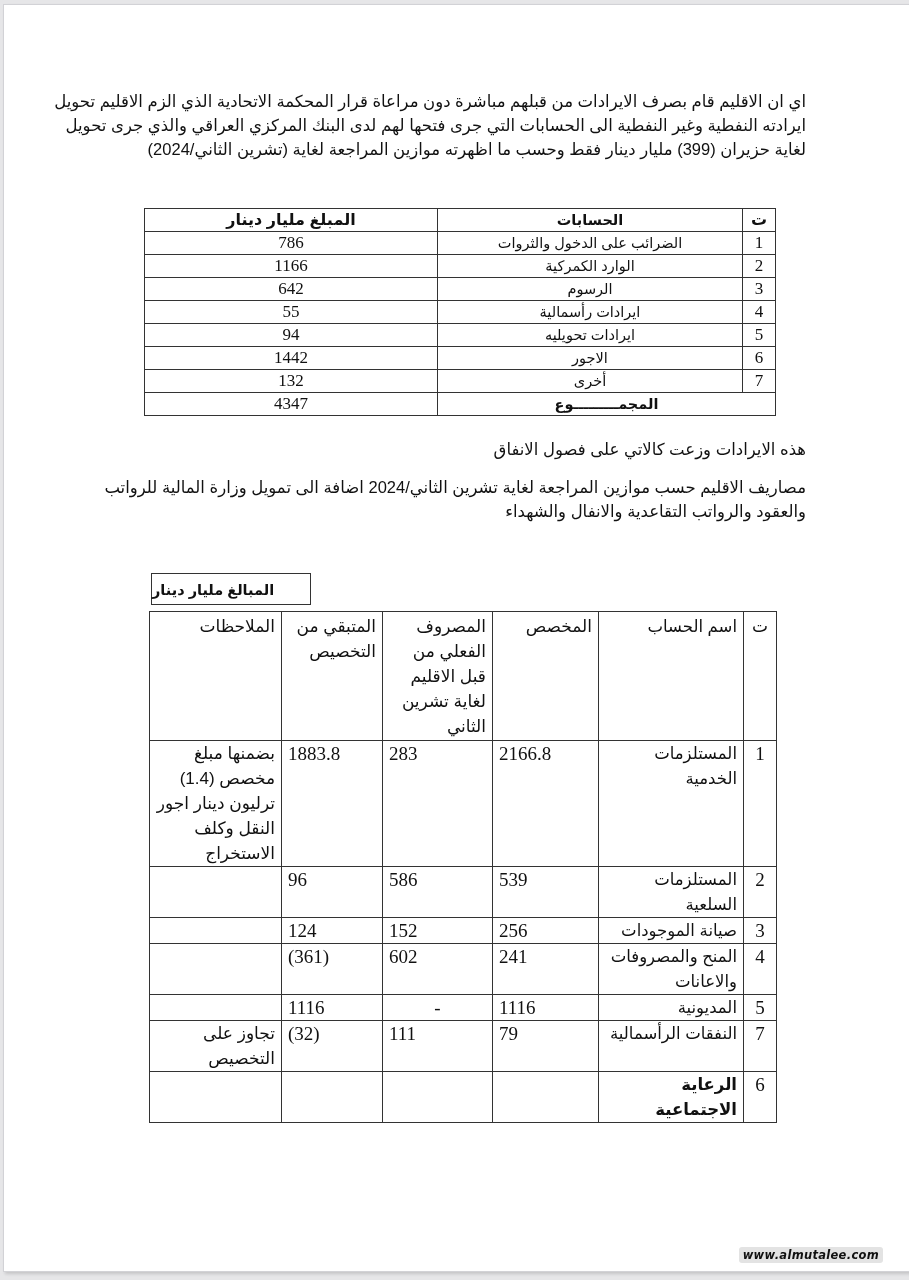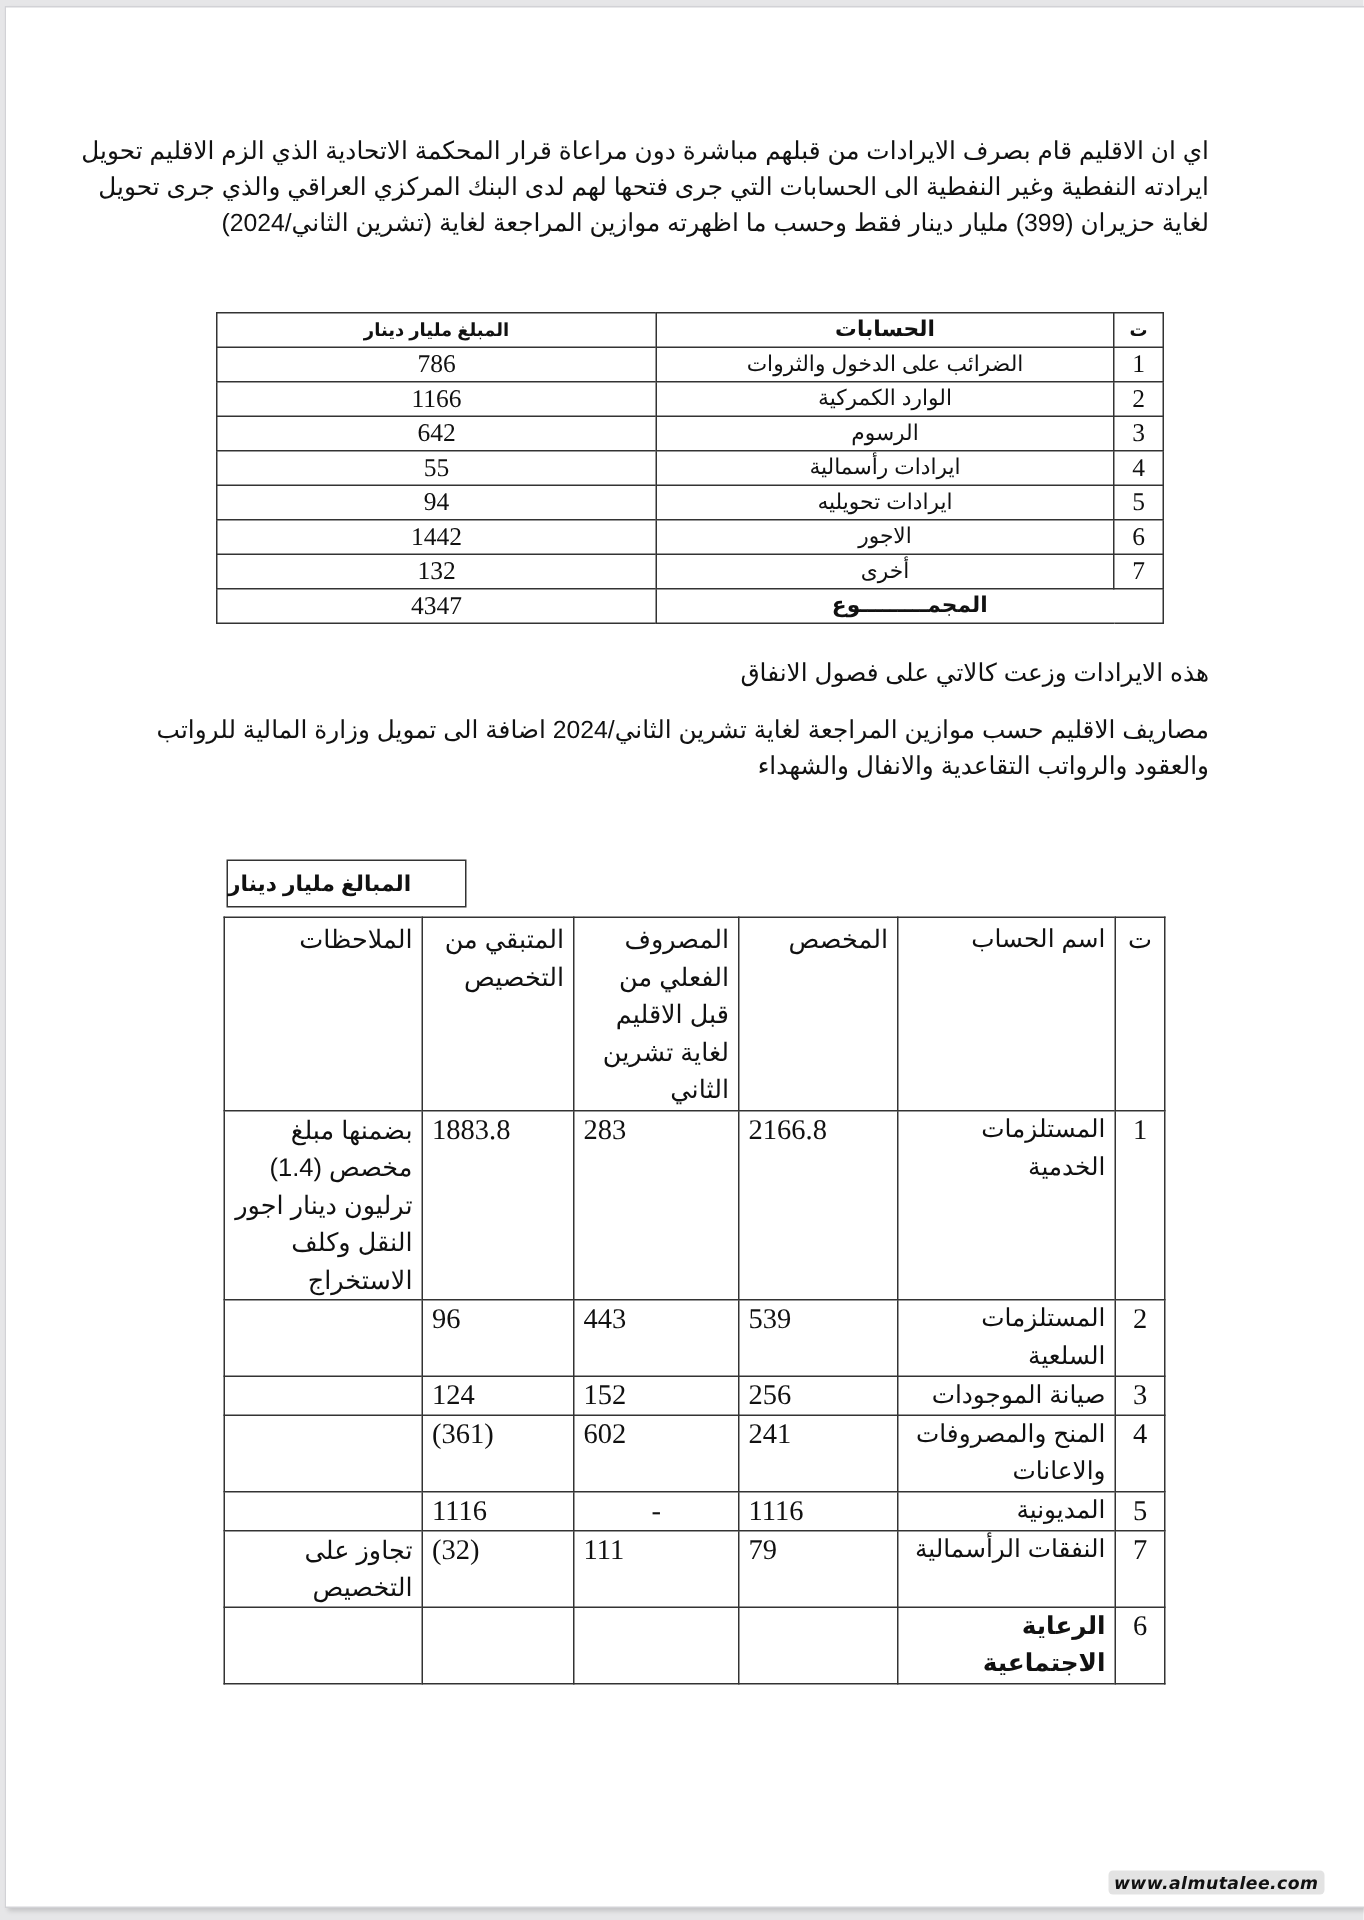--- a/index.html
+++ b/index.html
@@ -34,21 +34,21 @@
     .p2 { top: 432px; right: 137px; width: 670px; }
     .p3 { top: 470px; right: 137px; width: 700px; }
     .line { display: block; white-space: nowrap; }
 
     table { border-collapse: collapse; position: absolute; direction: rtl; }
     td, th { border: 1px solid #333; padding: 0 6px; }
 
     
     .t1 { left: 140px; top: 203px; width: 632px; }
     .t1 td, .t1 th { height: 22px; font-size: 17px; line-height: 20px; }
-    .t1 th { font-weight: bold; font-family: "Liberation Sans", "DejaVu Sans", sans-serif; font-size: 12px; }
+    .t1 th { font-weight: bold; font-family: "Liberation Sans", "DejaVu Sans", sans-serif; font-size: 16px; }
     .t1 .c-no { width: 20px; text-align: center; }
     .t1 .c-item { width: 292px; text-align: center; font-family: "Liberation Sans", "DejaVu Sans", sans-serif; font-size: 14.5px; }
     .t1 .c-amt { text-align: center; }
     .t1 .total-label { font-weight: bold; text-align: center; font-family: "Liberation Sans", "DejaVu Sans", sans-serif; font-size: 14.5px; }
 
     .unit-box {
       position: absolute;
       left: 147px; top: 568px;
       width: 160px; height: 32px;
       border: 1px solid #333;
@@ -188,21 +188,21 @@
         <td class="c-name">المستلزمات الخدمية</td>
         <td class="c-alloc value">2166.8</td>
         <td class="c-spent value">283</td>
         <td class="c-rem value">1883.8</td>
         <td class="c-notes">بضمنها مبلغ مخصص (1.4) ترليون دينار اجور النقل وكلف الاستخراج</td>
       </tr>
       <tr class="r-single">
         <td class="c-no">2</td>
         <td class="c-name">المستلزمات السلعية</td>
         <td class="c-alloc value">539</td>
-        <td class="c-spent value">443</td>
+        <td class="c-spent value">586</td>
         <td class="c-rem value">96</td>
         <td class="c-notes"></td>
       </tr>
       <tr class="r-single">
         <td class="c-no">3</td>
         <td class="c-name">صيانة الموجودات</td>
         <td class="c-alloc value">256</td>
         <td class="c-spent value">152</td>
         <td class="c-rem value">124</td>
         <td class="c-notes"></td>

